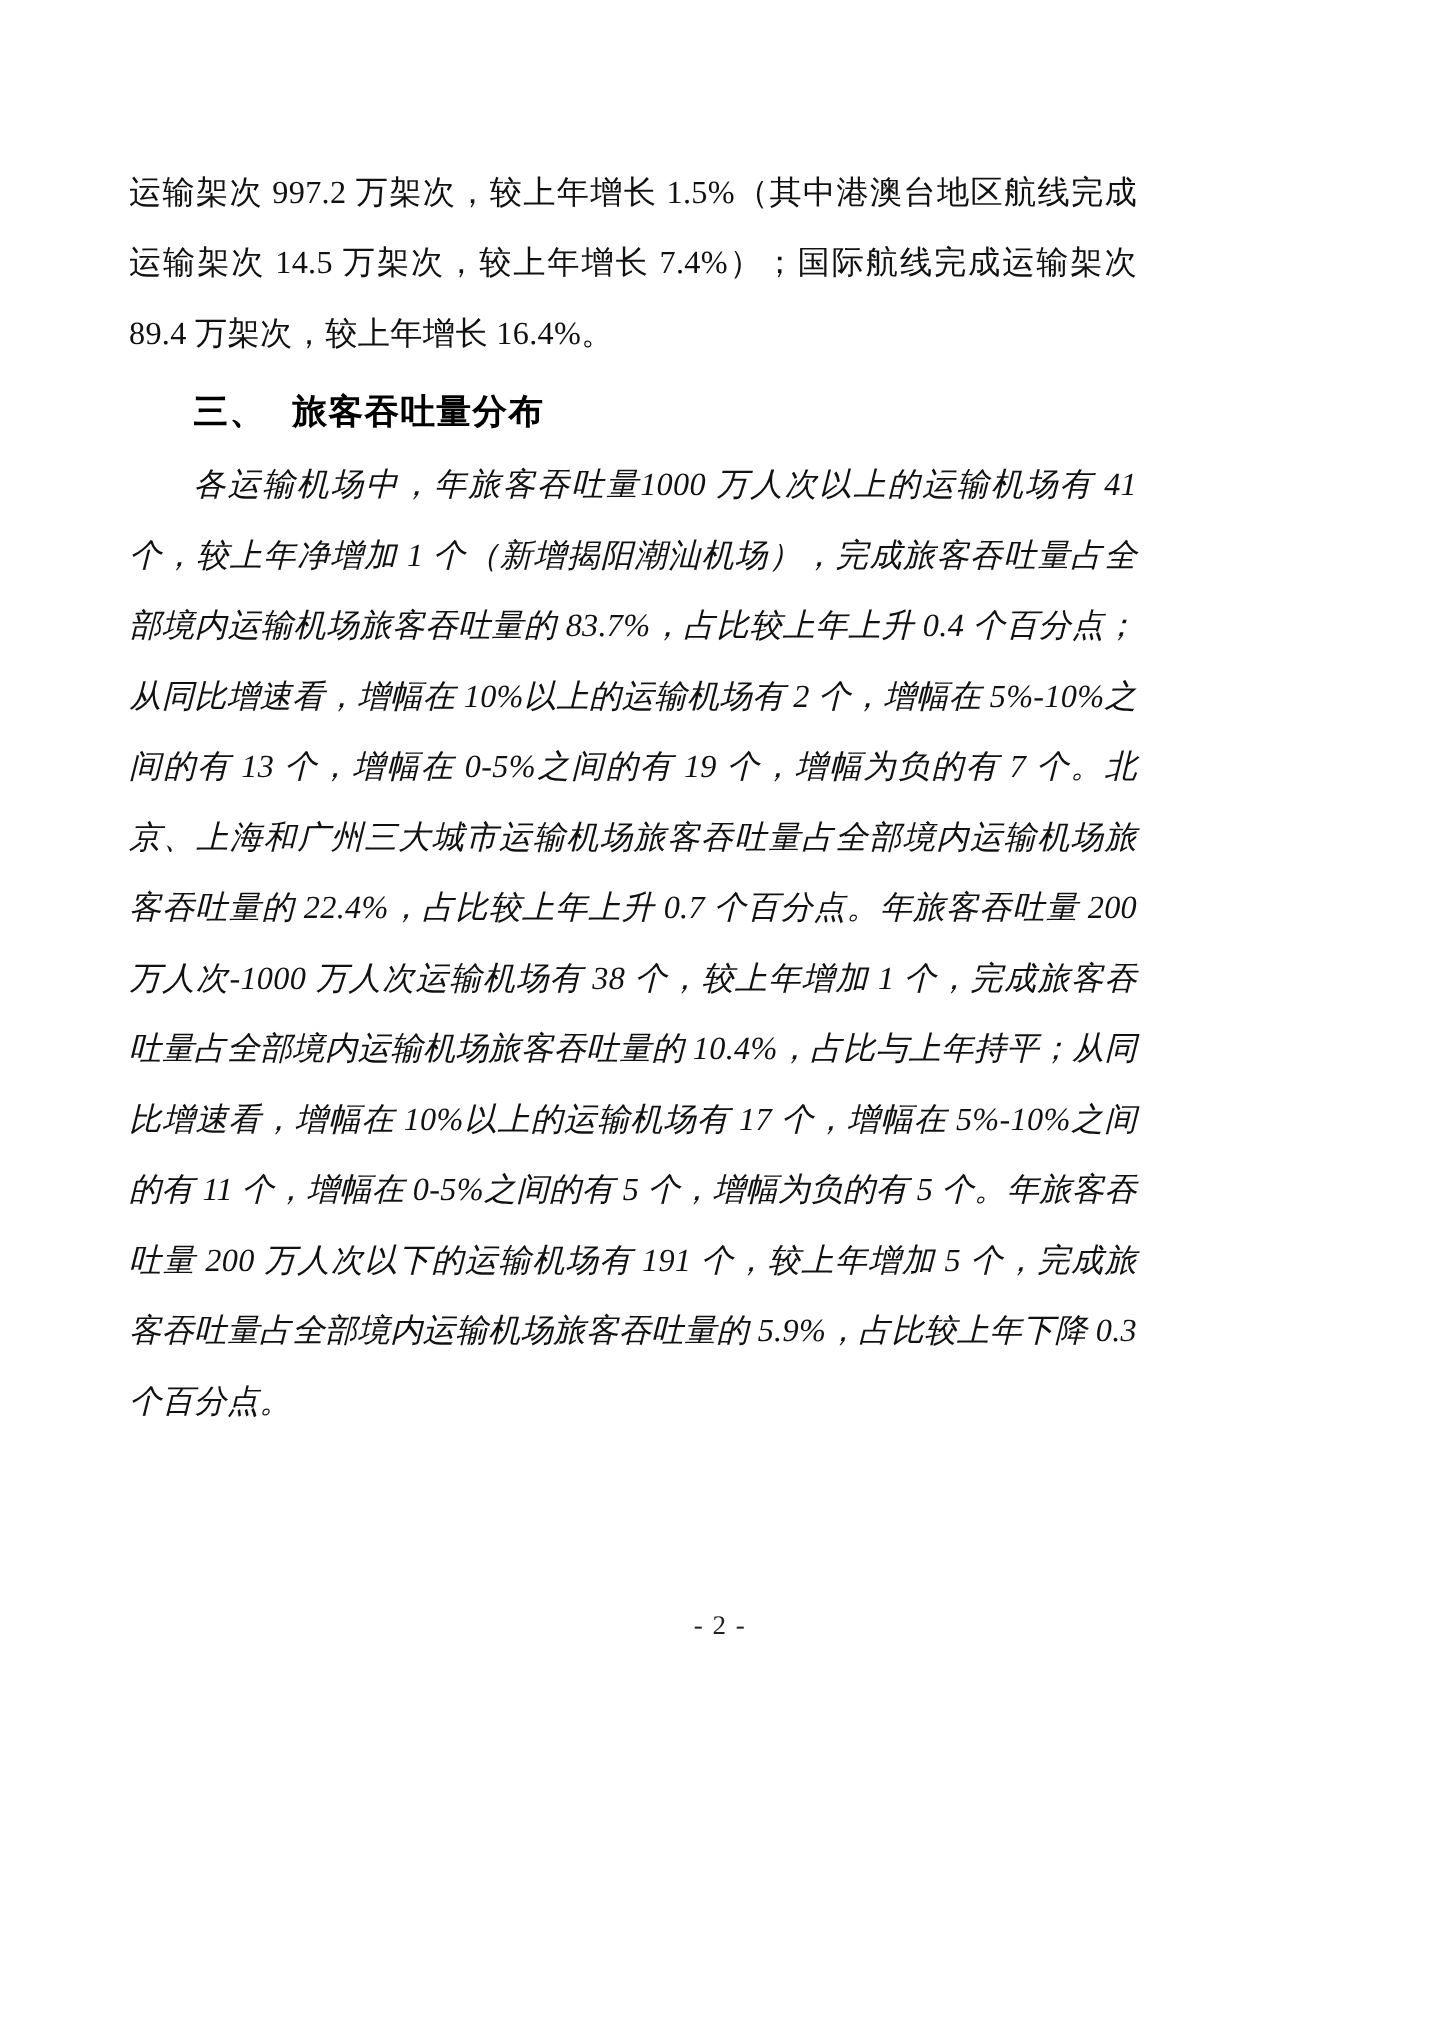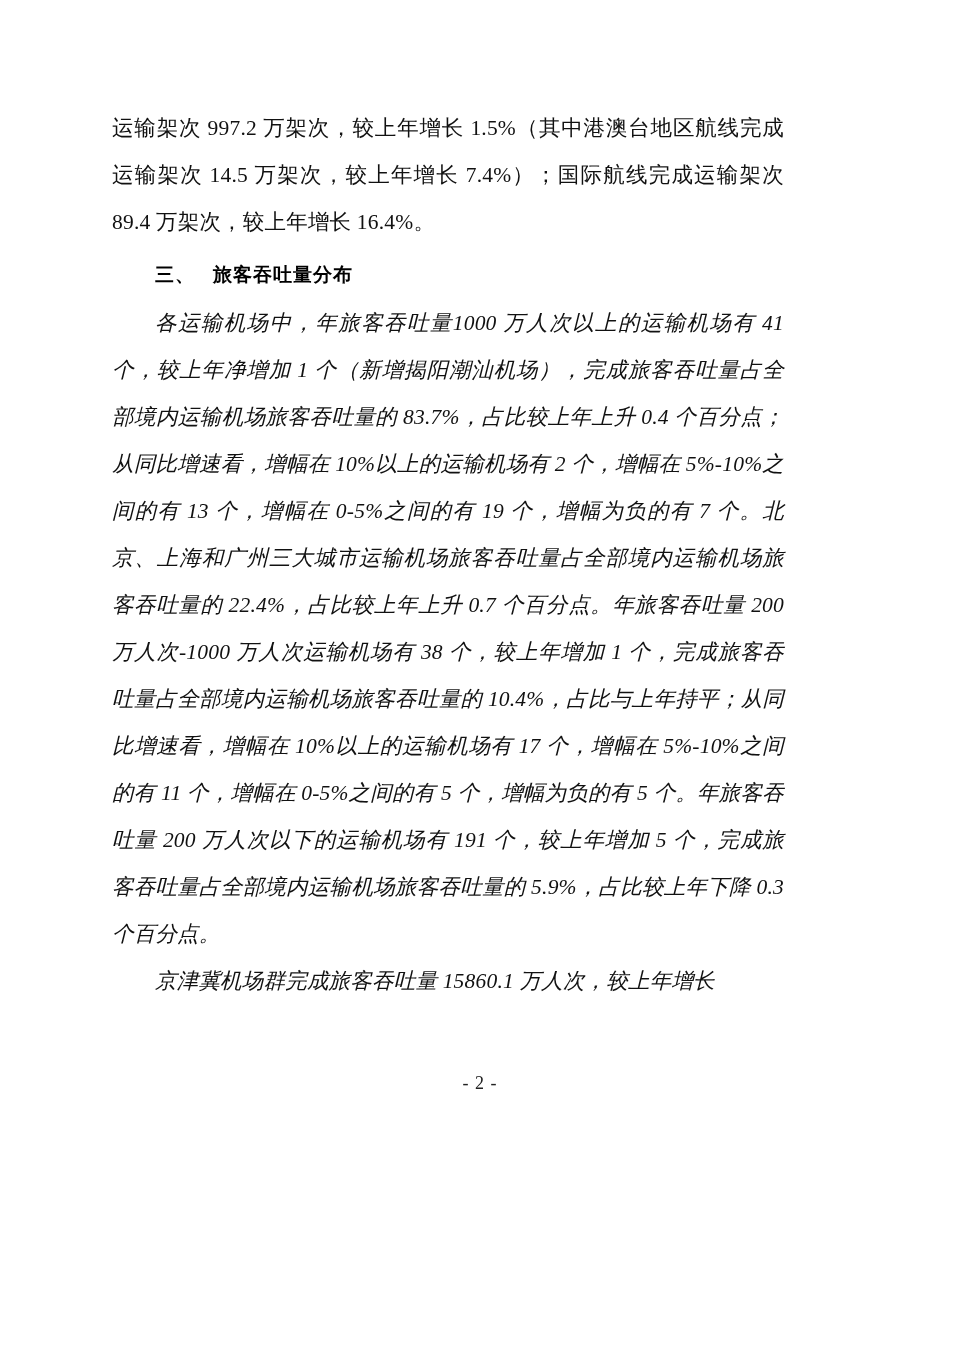--- a/index.html
+++ b/index.html
@@ -12,42 +12,42 @@
     height: 1358px;
     font-family: "Liberation Serif", "DejaVu Serif", serif;
     color: #000000;
     overflow: hidden;
   }
   .page {
     position: relative;
     width: 960px;
     height: 1156px;
     box-sizing: border-box;
-    padding: 105px 145px 0 112px;
+    padding: 105px 145px 0 86px;
     background: #ffffff;
   }
   .doc-body {
     width: 672px;
   }
   p.para {
     margin: 0;
     font-size: 21.5px;
     line-height: 47px;
     text-align: justify;
     text-justify: inter-ideograph;
     letter-spacing: 0.2px;
     color: #111111;
   }
   p.indent {
     text-indent: 43px;
     font-style: italic;
   }
   h2.section-heading {
     margin: 4px 0 0 0;
-    font-size: 19px;
+    font-size: 23px;
     line-height: 50px;
     font-weight: bold;
     text-indent: 43px;
     letter-spacing: 1px;
     color: #000000;
   }
   h2.section-heading .sec-num {
     margin-right: 18px;
   }
   .footer {
@@ -69,20 +69,19 @@
 
     <p class="para">运输架次 997.2 万架次，较上年增长 1.5%（其中港澳台地区航线完成运输架次 14.5 万架次，较上年增长 7.4%）；国际航线完成运输架次 89.4 万架次，较上年增长 16.4%。</p>
 
     <h2 class="section-heading">
       <span class="sec-num">三、</span><span>旅客吞吐量分布</span>
     </h2>
 
     <p class="para indent">各运输机场中，年旅客吞吐量1000 万人次以上的运输机场有 41 个，较上年净增加 1 个（新增揭阳潮汕机场），完成旅客吞吐量占全部境内运输机场旅客吞吐量的 83.7%，占比较上年上升 0.4 个百分点；从同比增速看，增幅在 10%以上的运输机场有 2 个，增幅在 5%-10%之间的有 13 个，增幅在 0-5%之间的有 19 个，增幅为负的有 7 个。北京、上海和广州三大城市运输机场旅客吞吐量占全部境内运输机场旅客吞吐量的 22.4%，占比较上年上升 0.7 个百分点。年旅客吞吐量 200 万人次-1000 万人次运输机场有 38 个，较上年增加 1 个，完成旅客吞吐量占全部境内运输机场旅客吞吐量的 10.4%，占比与上年持平；从同比增速看，增幅在 10%以上的运输机场有 17 个，增幅在 5%-10%之间的有 11 个，增幅在 0-5%之间的有 5 个，增幅为负的有 5 个。年旅客吞吐量 200 万人次以下的运输机场有 191 个，较上年增加 5 个，完成旅客吞吐量占全部境内运输机场旅客吞吐量的 5.9%，占比较上年下降 0.3 个百分点。</p>
 
 
-    <p class="para indent">京津冀机场群完成旅客吞吐量 15860.1 万人次，较上年增长</p>
 
   </div>
 
   <div class="footer">
     <span>- 2 -</span>
   </div>
 </div>
 
 </body></html>

